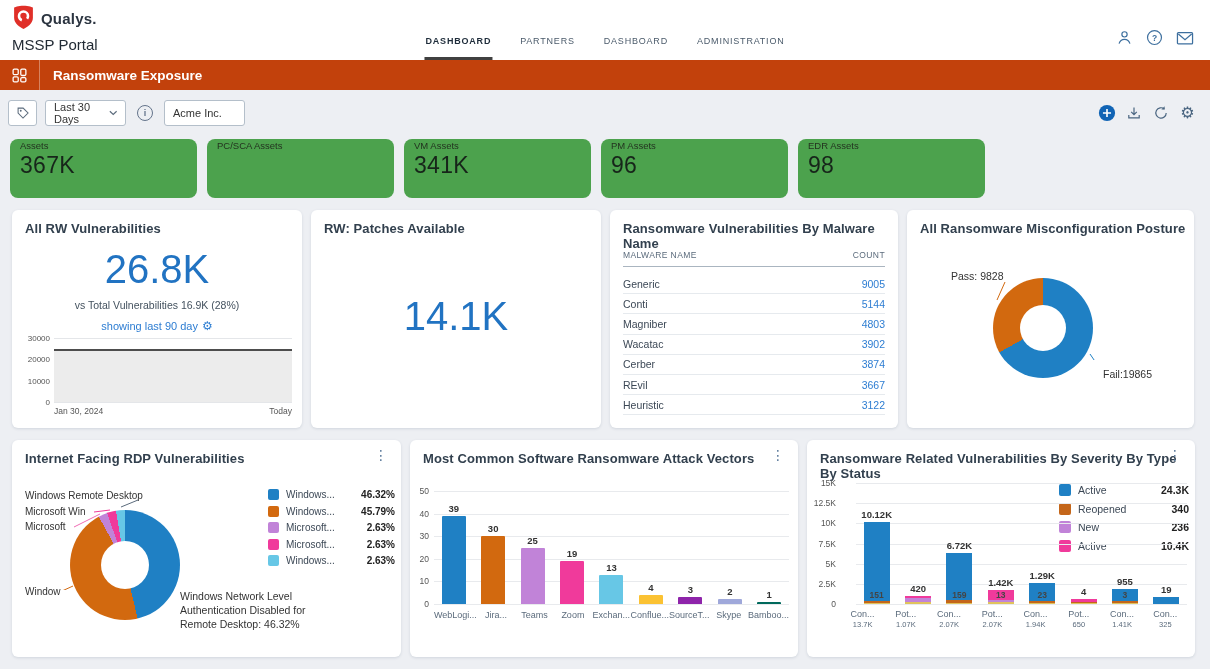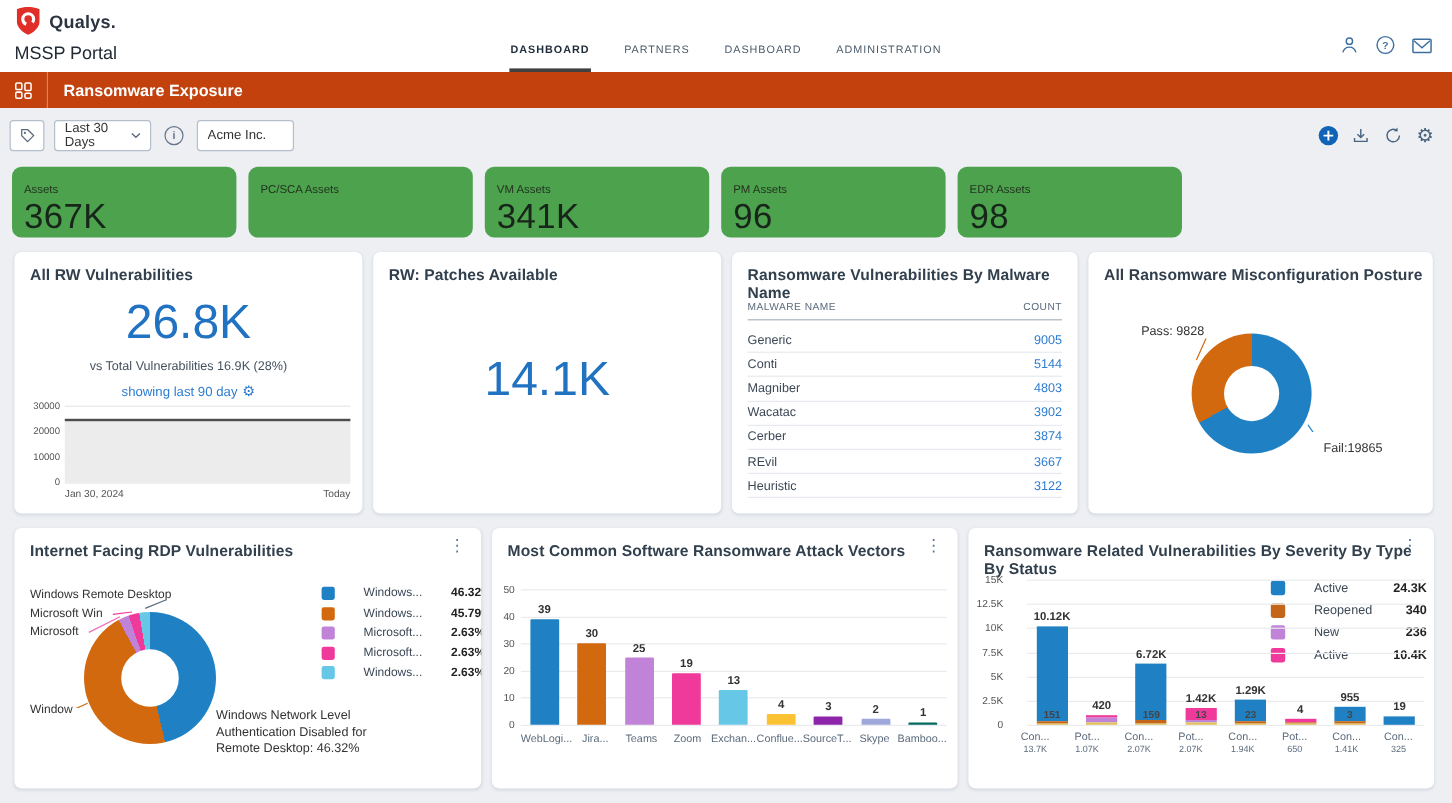--- a/index.html
+++ b/index.html
@@ -31,23 +31,23 @@
   .info-i { width:16px; height:16px; border:1.2px solid #64748b; border-radius:50%; color:#64748b;
             font-size:9px; display:flex; align-items:center; justify-content:center; font-weight:700; margin:0 3px; cursor:pointer; }
   .input { width:81px; padding:0 8px; }
   .fb-actions { margin-left:auto; display:flex; gap:8px; align-items:center; }
   .fb-actions > span { display:flex; align-items:center; justify-content:center; width:19px; height:19px; cursor:pointer; }
   .uni { font-family:"DejaVu Sans", sans-serif; }
   .gear-glyph { font-size:16px; color:#4a6580; line-height:1; }
 
   
   .stats { display:flex; gap:10px; padding:4px 10px 0 10px; }
-  .stat-card { width:187px; height:59px; background:#4ca24d; border-radius:8px; padding:14px 10px 0 10px; cursor:pointer; }
+  .stat-card { width:187px; height:59px; background:#4ca24d; border-radius:8px; padding:1px 10px 0 10px; cursor:pointer; }
   .stat-label { font-size:9.5px; color:#23331f; }
-  .stat-value { font-size:29px; color:#17251a; margin-top:1px; letter-spacing:.3px; }
+  .stat-value { font-size:23px; color:#17251a; margin-top:1px; letter-spacing:.3px; }
 
   
   .row1 { position:absolute; left:12px; right:13px; top:210px; display:grid; grid-template-columns:290px 290px 288px 287px; gap:9px; }
   .row2 { position:absolute; left:12px; right:13px; top:440px; display:grid; grid-template-columns:389px 388px 388px; gap:9px; }
   .card { position:relative; background:#fff; border-radius:6px; box-shadow:0 1px 3px rgba(25,45,80,.13); height:218px; overflow:hidden; }
   .row2 .card { height:217px; }
   .card h3 { position:absolute; left:13px; top:11px; font-size:13px; font-weight:700; color:#32404e; letter-spacing:.1px; }
   .kebab { position:absolute; right:13px; top:8px; font-size:14px; color:#5b7a9b; cursor:pointer; line-height:1; }
 
   
@@ -85,21 +85,21 @@
   .rdp-donut { left:58px; top:70px; width:110px; height:110px; }
   .rdp-donut::after { width:48px; height:48px; }
   .overlay { position:absolute; inset:0; pointer-events:none; }
   .callout { position:absolute; font-size:10.5px; color:#333; }
 
   
   .rdp-call { font-size:10px; color:#333; }
   .annotation { position:absolute; left:168px; top:150px; width:136px; font-size:10.5px; color:#333; line-height:1.33; }
   .legend { position:absolute; display:flex; flex-direction:column; }
   .rdp-legend { left:256px; top:49px; width:127px; gap:5.5px; }
-  .lrow { display:flex; align-items:center; gap:24px; cursor:pointer; }
+  .lrow { display:flex; align-items:center; gap:7px; cursor:pointer; }
   .lswatch { width:11px; height:11px; border-radius:2px; flex:none; }
   .llabel { flex:1; font-size:10px; color:#3c4856; }
   .lvalue { font-size:10px; font-weight:700; color:#222; }
   .sev-legend { left:252px; top:44px; width:130px; gap:6.5px; }
   .sev-legend .lswatch { width:12px; height:12px; }
   .sev-legend .llabel { font-size:10.5px; }
   .sev-legend .lvalue { font-size:10.5px; }
 
   
   .plot { position:absolute; }

